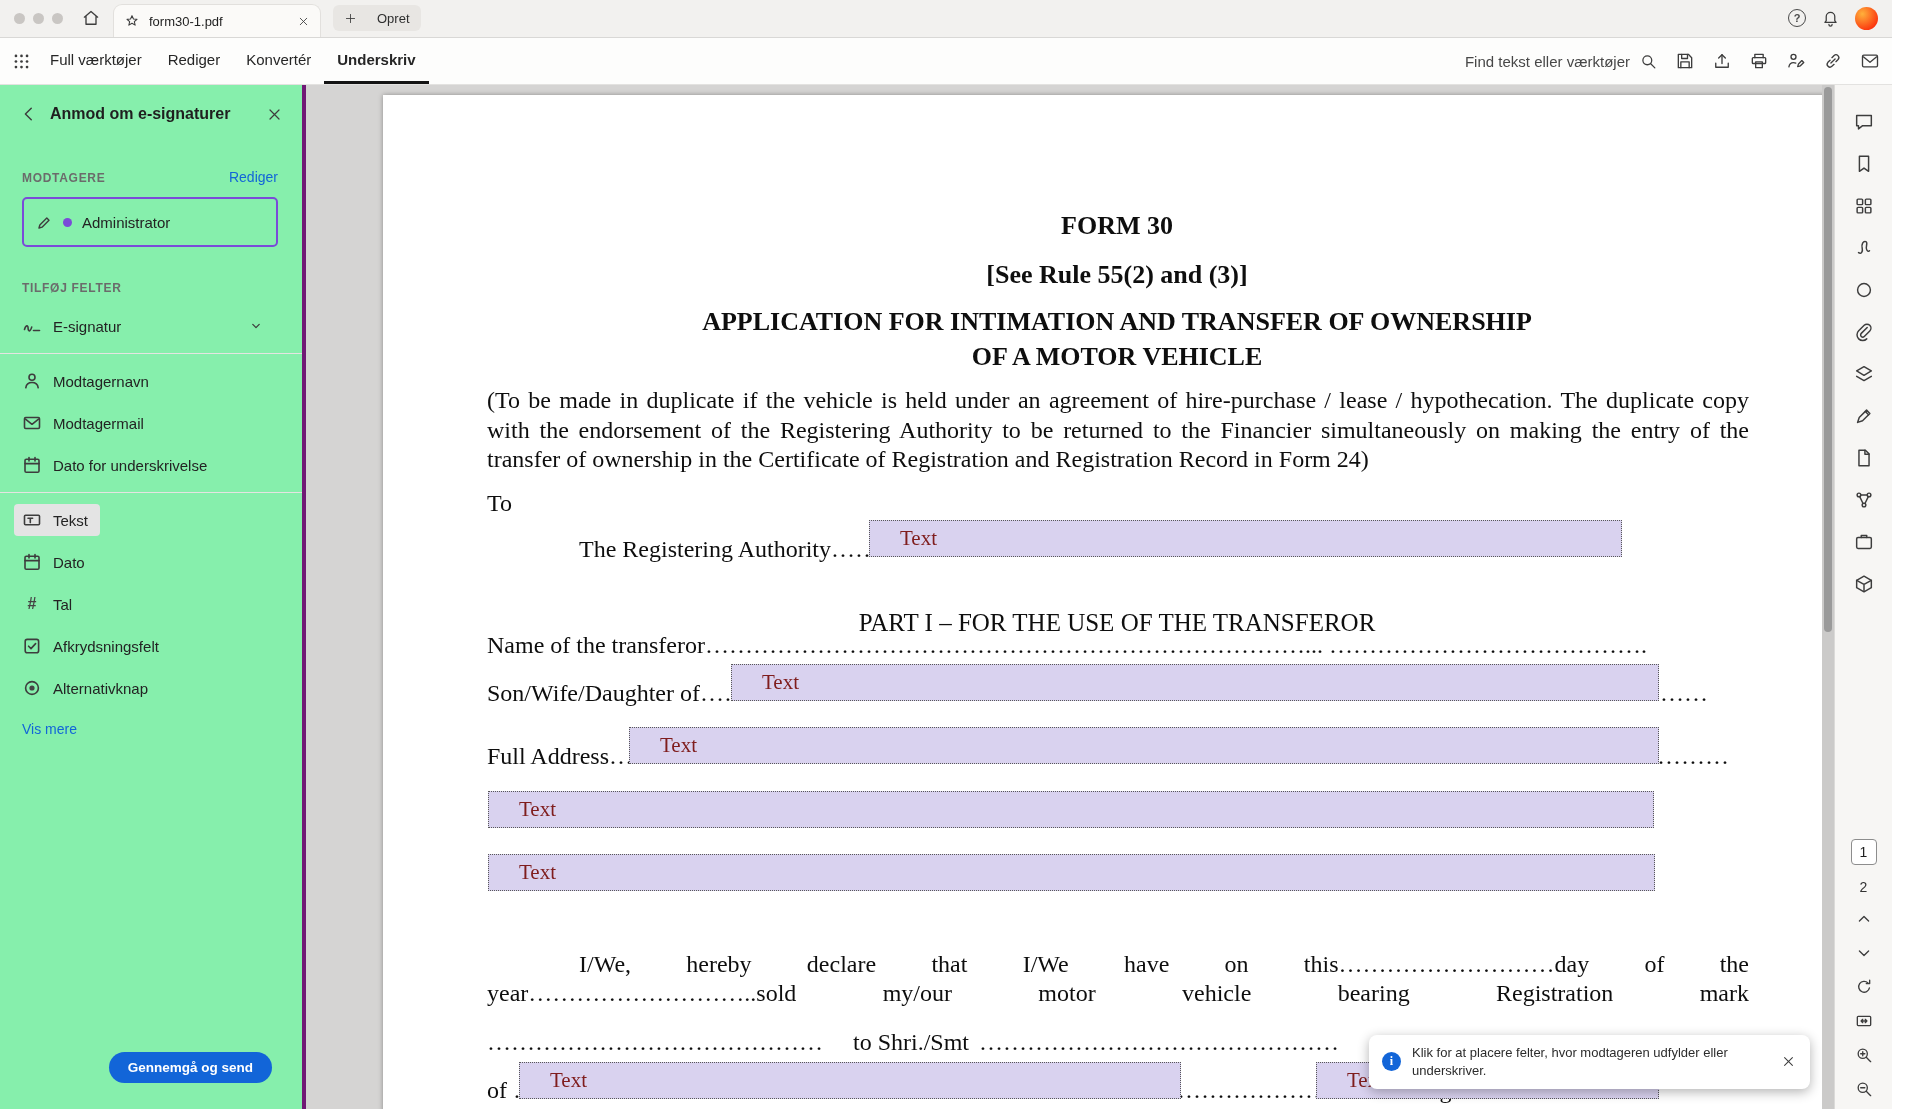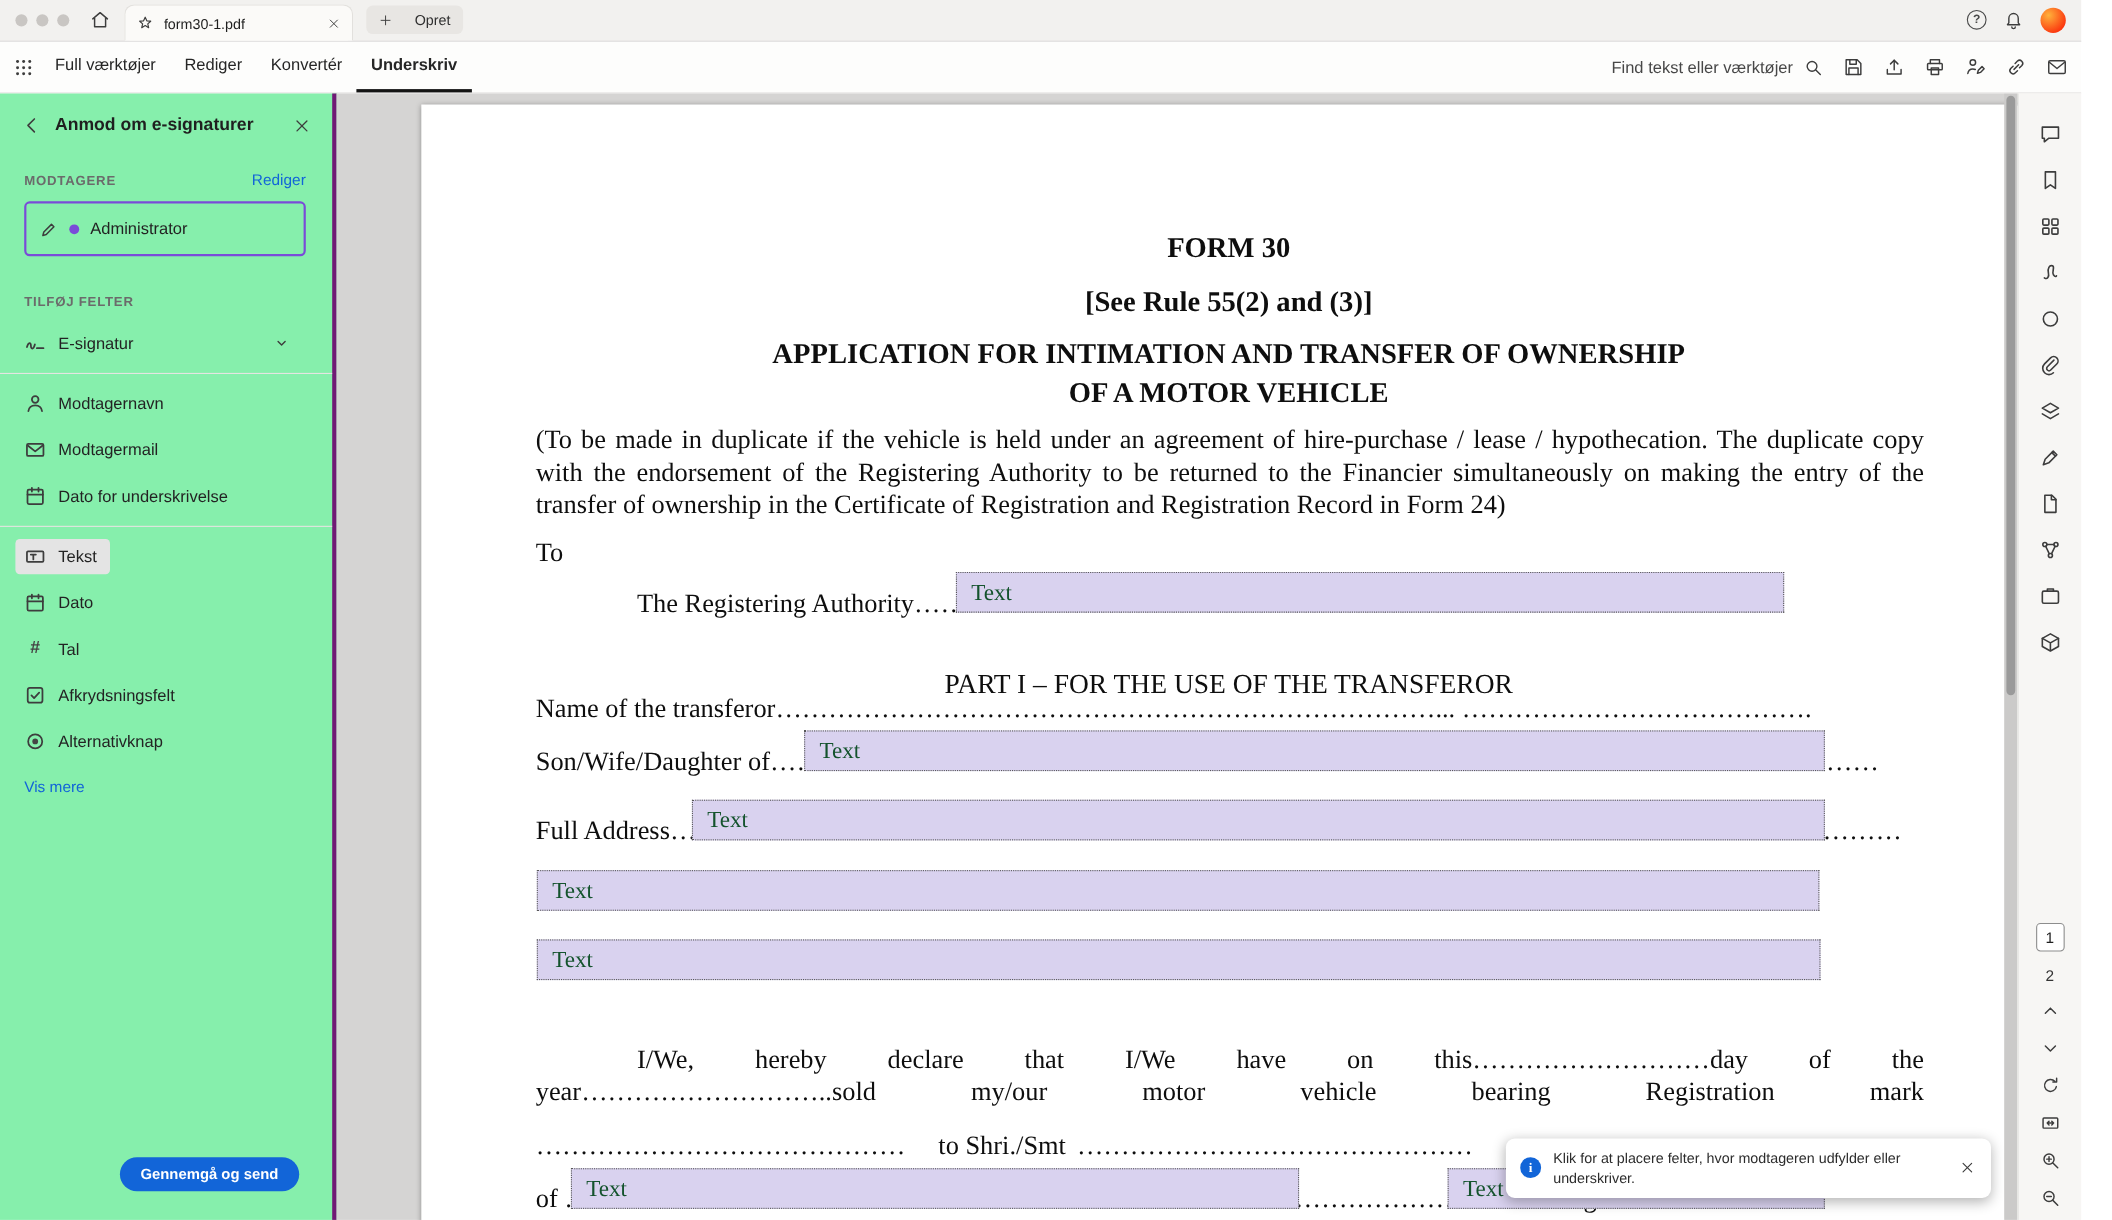--- a/index.html
+++ b/index.html
@@ -38,21 +38,21 @@
   .tb-icon{background:none;border:none;cursor:pointer;padding:0}
 
   
   .content{flex:1;display:flex;min-height:0}
 
   
   .panel{flex:0 0 306px;width:306px;background:#86efac;border-right:4px solid #701a75;display:flex;flex-direction:column;padding-top:18px}
   .panel-header{display:flex;align-items:center;gap:10px;padding:0 18px}
   .panel-title{flex:1;font-size:16px;font-weight:700;color:#1f1f1f}
   .pbtn{background:none;border:none;cursor:pointer;padding:2px}
-  .recips{display:flex;align-items:baseline;justify-content:space-between;margin:30px 24px 0 22px}
+  .recips{display:flex;align-items:baseline;justify-content:space-between;margin:44px 24px 0 22px}
   .sect-heading{font-size:12px;font-weight:700;letter-spacing:.7px;color:#6b6b6b}
   .link{color:var(--accent-blue);font-size:14px;cursor:pointer;text-decoration:none}
   .recipient-box{margin:12px 24px 0 22px;height:50px;border:2px solid var(--accent-purple);border-radius:5px;display:flex;align-items:center;gap:10px;padding:0 12px;cursor:text}
   .recipient-dot{width:9px;height:9px;border-radius:50%;background:var(--accent-purple);flex:0 0 9px}
   .recipient-name{font-size:15px;color:#232323}
   .fields-heading{margin:34px 22px 0}
   .items{margin-top:10px}
   .item{display:flex;align-items:center;height:42px;padding:0 14px 0 22px;cursor:pointer}
   .item-inner{display:flex;align-items:center;gap:11px;padding:6px 12px 6px 8px;margin-left:-8px;border-radius:4px}
   .item.selected .item-inner{background:#e4e4e4}
@@ -70,21 +70,21 @@
   .page{position:absolute;left:77px;top:10px;width:1468px;height:1300px;background:#fff;box-shadow:0 0 5px rgba(0,0,0,.35);font-family:"Liberation Serif",serif;color:#0e0e0e}
   .dl{position:absolute;font-size:24px;white-space:nowrap}
   .dc{left:0;right:0;text-align:center;white-space:normal}
   .b{font-weight:700}
   .fs26{font-size:26px}
   .fs25{font-size:25px}
   .intro{position:absolute;top:291px;left:104px;width:1262px;font-size:24px;line-height:29.6px;text-align:justify;white-space:normal}
   .jline{position:absolute;left:104px;width:1262px;font-size:24px;text-align:justify;text-align-last:justify;white-space:nowrap;overflow:hidden}
   .clip{display:inline-block;overflow:hidden;white-space:nowrap;vertical-align:bottom}
   .rowflex{display:flex;align-items:baseline}
-  .ffield{position:absolute;height:37px;background:var(--field-purple);border:1px dotted #585858;display:flex;align-items:center;padding-left:13px;font-size:21px;color:#14532d;cursor:pointer}
+  .ffield{position:absolute;height:37px;background:var(--field-purple);border:1px dotted #585858;display:flex;align-items:center;padding-left:30px;font-size:21px;color:#7f1d1d;cursor:pointer}
 
   
   .vscroll{position:absolute;right:0;top:0;bottom:0;width:12px;background:#cbcac9}
   .vthumb{position:absolute;left:2px;right:2px;top:2px;height:545px;background:#9a9a9a;border-radius:5px;cursor:grab}
 
   
   .toast{position:absolute;right:24px;bottom:20px;width:441px;background:#fff;border-radius:8px;box-shadow:0 3px 12px rgba(0,0,0,.3);display:flex;align-items:center;gap:11px;padding:9px 13px}
   .toast-icon{flex:0 0 19px;width:19px;height:19px;border-radius:50%;background:var(--accent-blue);color:#fff;font-size:12px;font-weight:700;font-family:"Liberation Serif",serif;display:flex;align-items:center;justify-content:center}
   .toast-text{flex:1;font-size:13px;line-height:1.4;color:#2c2c2c}
   .toast-close{background:none;border:none;cursor:pointer;padding:2px}

